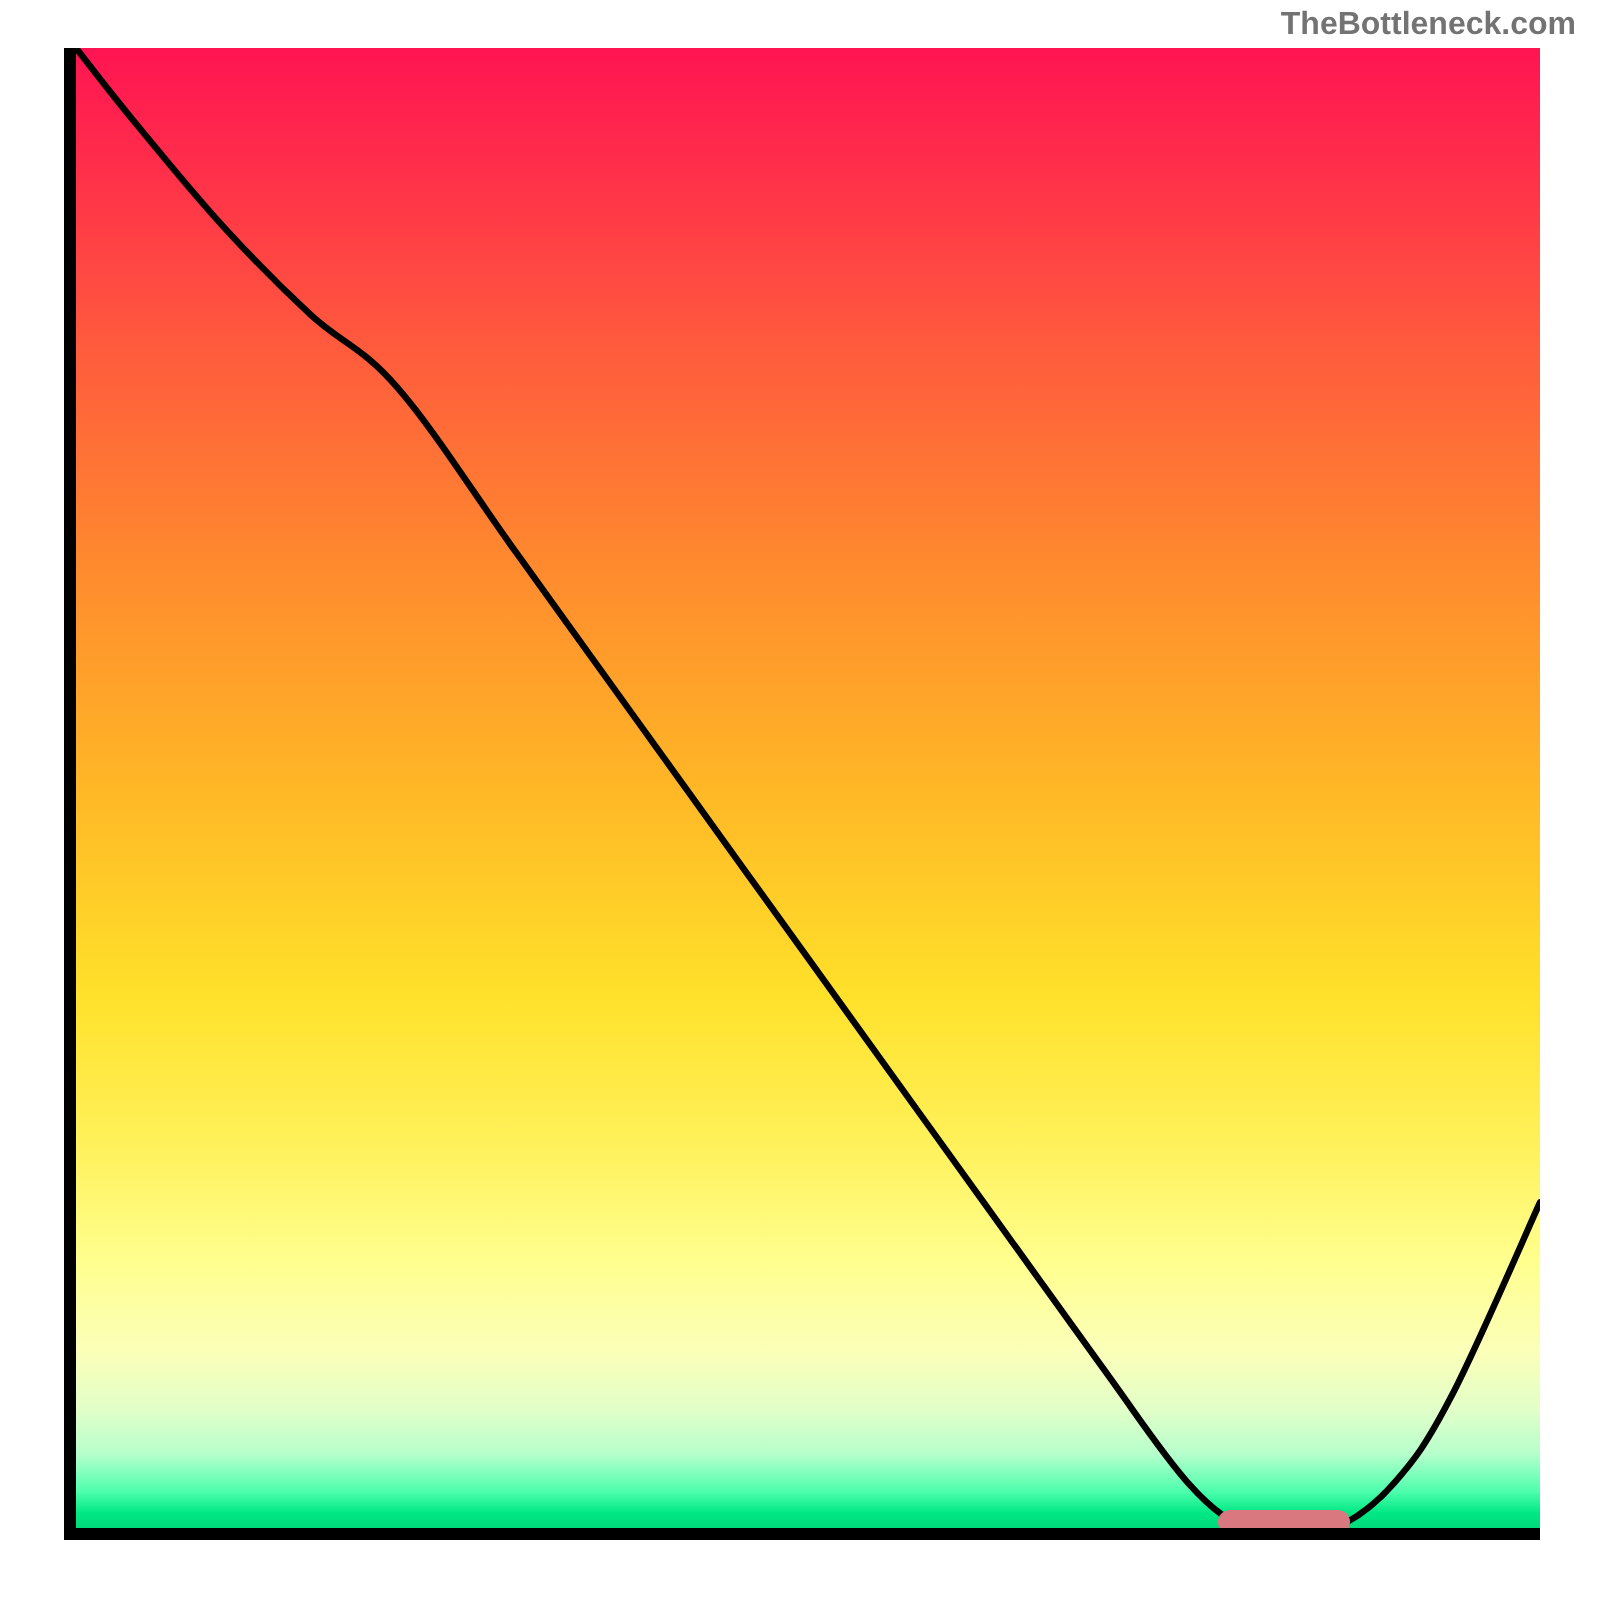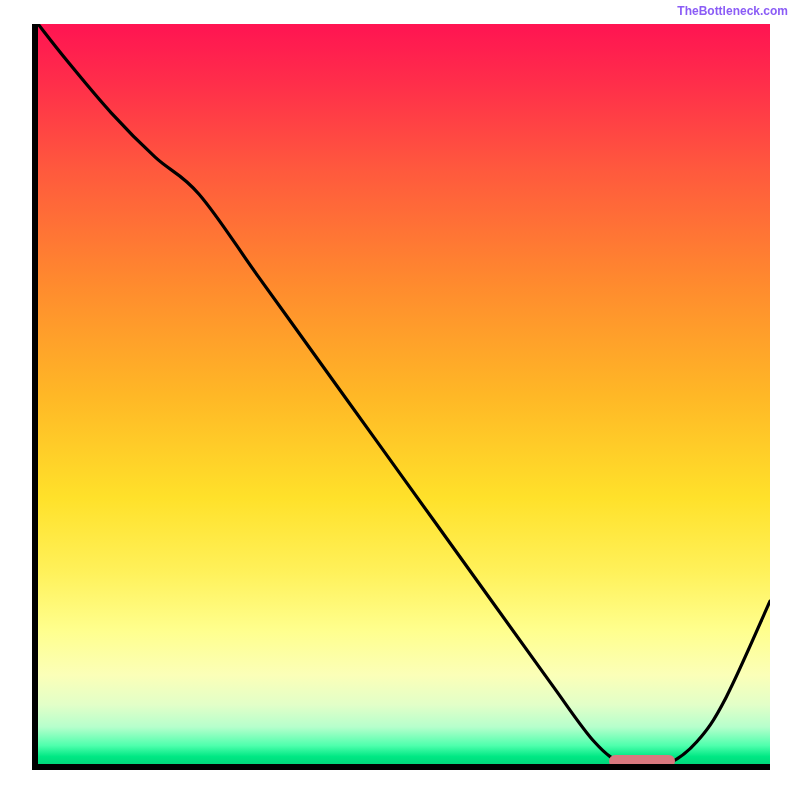--- a/index.html
+++ b/index.html
@@ -10,23 +10,23 @@
   }
   .chart-container {
     position: relative;
     width: 800px;
     height: 800px;
   }
   .watermark {
     position: absolute;
     top: 4px;
     right: 12px;
-    font-size: 12px;
+    font-size: 16px;
     font-weight: bold;
-    color: #8b5cf6;
+    color: #737373;
     font-family: Arial, sans-serif;
     z-index: 10;
   }
   .axis-line {
     position: absolute;
     background: #000;
   }
   .axis-bottom {
     left: 32px;
     bottom: 30px;

